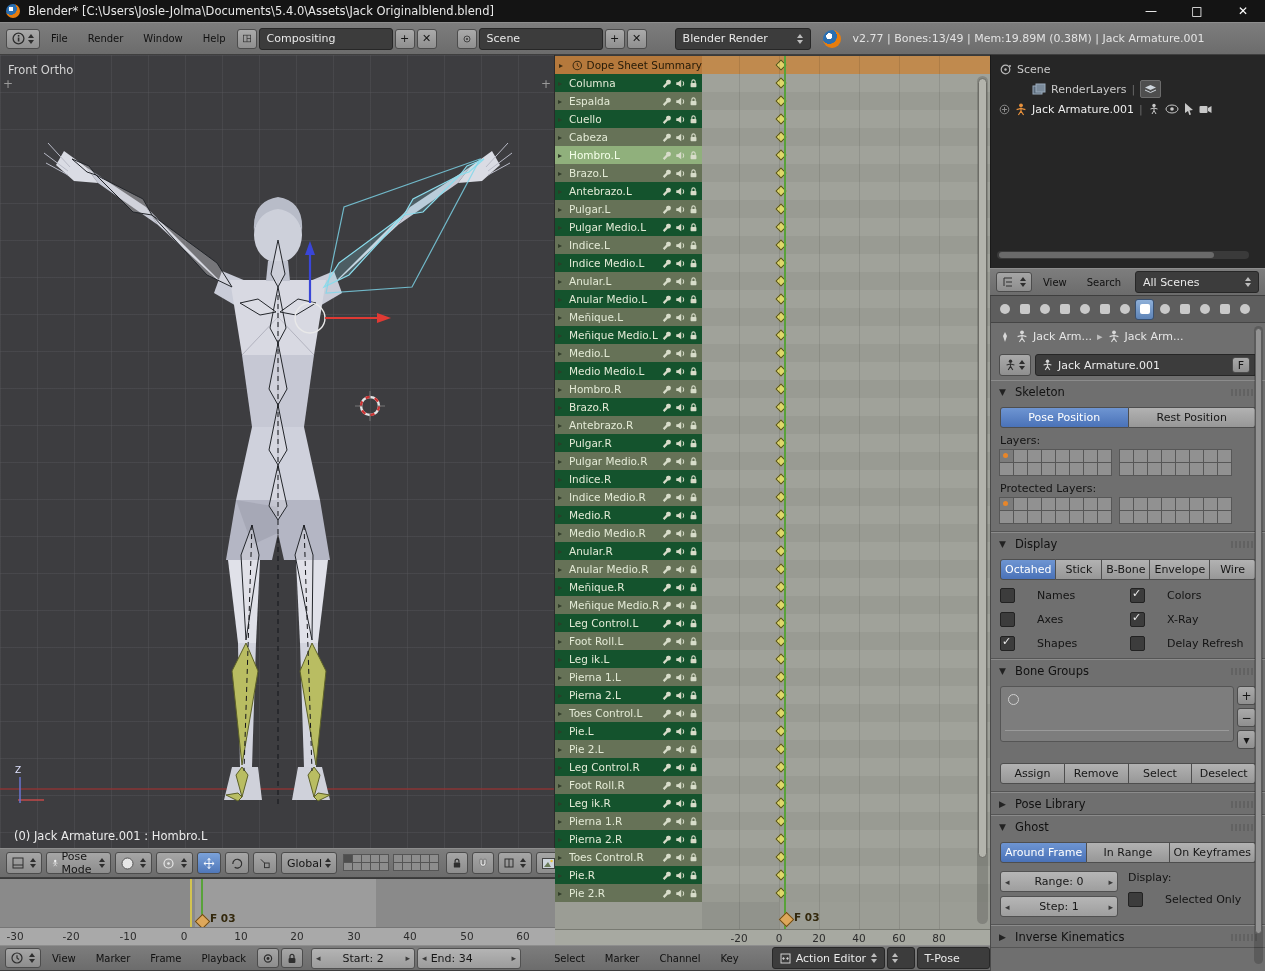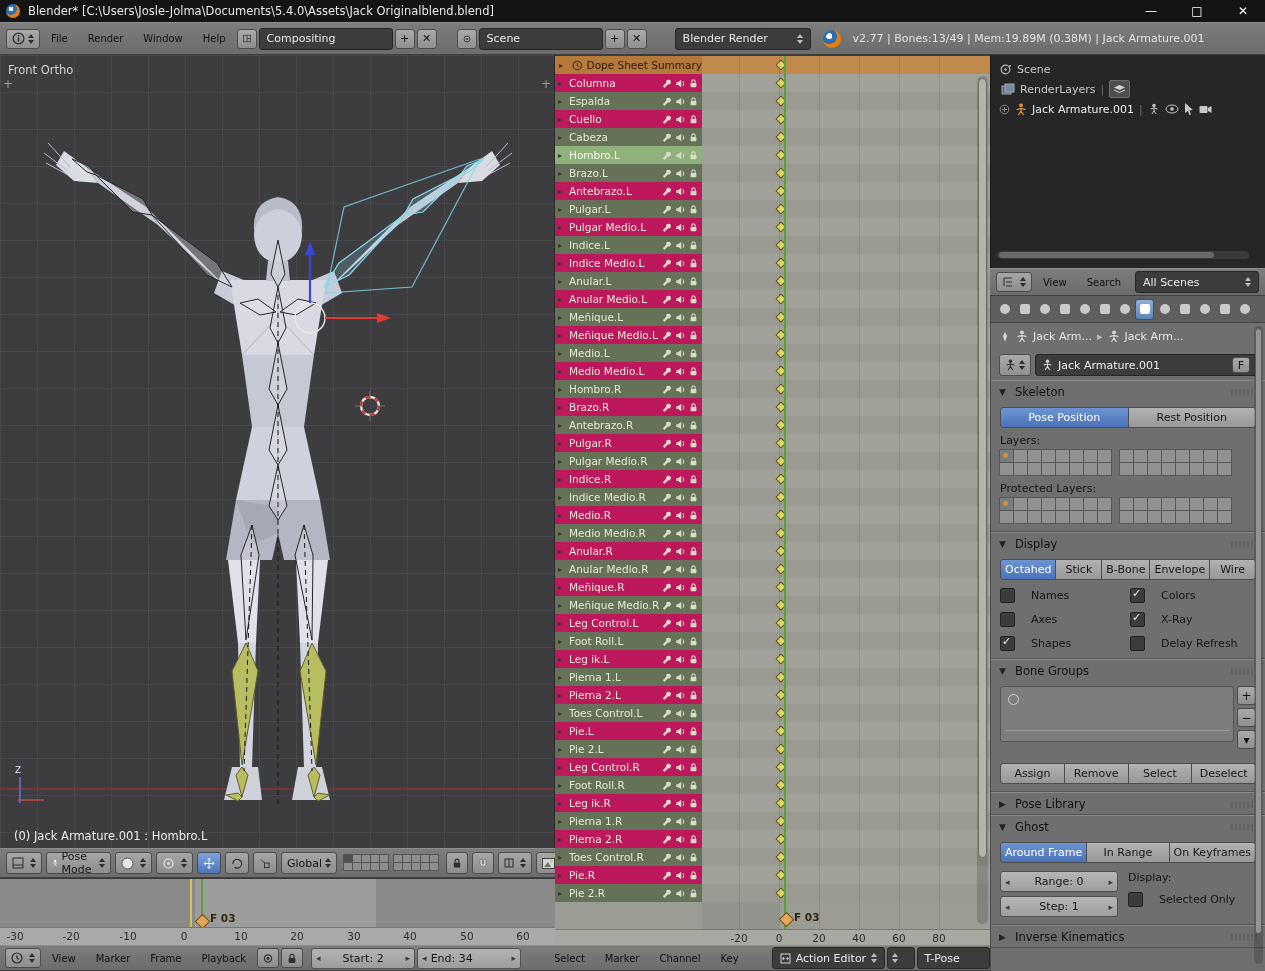--- a/index.html
+++ b/index.html
@@ -55,42 +55,42 @@
   .stepper .ar{font-size:9px;color:#3a3a3a;}
   #dsheader{left:555px;top:945px;width:435px;height:26px;gap:2px;padding:0;overflow:hidden;}
   
   #ds{left:555px;top:55px;width:435px;height:890px;background:#9b9d95;overflow:hidden;border-top:1px solid #3a3a3a;box-sizing:border-box;}
   #ds-summary{left:0;top:0;width:435px;height:18px;display:flex;}
   #ds-summary .sname{width:147px;background:#b5793c;display:flex;align-items:center;gap:4px;padding-left:4px;box-sizing:border-box;flex:none;}
   #ds-summary .skeys{flex:1;background:#c08a4e;position:relative;}
   #ds-summary .slabel{color:#241a08;font-size:10.5px;white-space:nowrap;}
   #ds-rows{left:0;top:18px;width:435px;}
   .ds-row{display:flex;height:18px;}
-  .ds-row .rname{width:147px;flex:none;background:#be185d;display:flex;align-items:center;padding-left:3px;box-sizing:border-box;gap:2px;overflow:hidden;}
+  .ds-row .rname{width:147px;flex:none;background:#14532d;display:flex;align-items:center;padding-left:3px;box-sizing:border-box;gap:2px;overflow:hidden;}
   .ds-row.alt .rname{background:#667257;}
   .ds-row.selected .rname{background:#90b07c;}
   .ds-row .rkeys{flex:1;position:relative;background:#a0a29a;}
   .ds-row.alt .rkeys{background:#999b93;}
   .rarrow{color:#2f3a28;font-size:8px;width:9px;flex:none;}
   .rarrow::before{content:"▸";}
   .rlabel{color:#e3ead6;font-size:10.5px;white-space:nowrap;flex:1;overflow:hidden;}
   .ds-row.selected .rlabel{color:#f4ffe9;}
   .ricons{display:flex;gap:2px;padding-right:3px;flex:none;}
   .ric{width:11px;height:11px;}
   .key{position:absolute;top:50%;width:8px;height:8px;margin-top:-4px;transform:rotate(45deg);background:#ded76a;border:1px solid #55511c;box-sizing:border-box;}
   .ds-grid{top:0;width:1px;background:rgba(0,0,0,.09);height:873px;}
   #ds-prezero{left:147px;top:0;width:77px;height:873px;background:rgba(0,0,0,.06);}
   #ds-ruler{left:0;top:873px;width:435px;height:17px;background:#a7a9a1;border-top:1px solid #787a72;}
   #ds-vscroll{right:2px;top:20px;width:11px;height:848px;background:rgba(0,0,0,.16);border-radius:6px;}
   #ds-vscroll .thumb{position:absolute;left:1px;right:1px;top:2px;height:92%;background:#b3b4ac;border:1px solid #6c6c66;border-radius:6px;box-sizing:border-box;}
   
   #outliner{left:990px;top:55px;width:275px;height:213px;background:#262626;color:#c9c9c9;overflow:hidden;border-left:1px solid #1a1a1a;box-sizing:border-box;}
   .orow{display:flex;align-items:center;height:20px;gap:5px;padding-left:8px;}
   .orow .sep{color:#6a6a6a;}
-  .oind{padding-left:10px;}
+  .oind{padding-left:41px;}
   .obtn{width:19px;height:16px;background:#4e4e4e;border:1px solid #6c6c6c;border-radius:2px;display:flex;align-items:center;justify-content:center;}
   #out-hscroll{left:6px;top:196px;width:252px;height:8px;background:#3a3a3a;border-radius:4px;}
   #out-hscroll .thumb{position:absolute;left:2px;top:1px;width:215px;height:6px;background:#6a6a6a;border-radius:4px;}
   #outheader{left:990px;top:268px;width:275px;height:28px;gap:2px;padding:0 6px;}
   
   #props{left:990px;top:296px;width:275px;height:675px;background:#6f6f6f;overflow:hidden;box-sizing:border-box;border-left:1px solid #4a4a4a;}
   #prop-tabs{display:flex;gap:1px;align-items:center;height:26px;background:#5e5e5e;border-bottom:1px solid #454545;padding:0 4px;}
   .ptab{width:19px;height:21px;border-radius:3px;display:flex;align-items:center;justify-content:center;}
   .ptab.active{background:linear-gradient(#8fb0d8,#5e84b8);border:1px solid #39506f;box-sizing:border-box;}
   .ptab-glyph{width:10px;height:10px;background:#c9c9c9;border-radius:2px;}
@@ -109,21 +109,21 @@
   .btngroup .btn+.btn{border-left:none;}
   .btngroup .btn:first-child{border-radius:3px 0 0 3px;}
   .btngroup .btn:last-child{border-radius:0 3px 3px 0;}
   .btn.blue{background:linear-gradient(#6e95d2,#4a72b8);color:#fff;}
   .flabel{color:#141414;font-size:11px;margin:6px 0 3px 0;}
   .layergrid{display:flex;gap:8px;}
   .lgroup{display:grid;grid-template-columns:repeat(8,14px);grid-auto-rows:13px;}
   .lcell{background:#919191;border:1px solid #575757;margin:-1px 0 0 -1px;position:relative;}
   .lcell.on{background:#7c7c7c;}
   .lcell.on::after{content:"";position:absolute;left:3px;top:3px;width:5px;height:5px;border-radius:50%;background:#e8862a;}
-  .cbitem{display:flex;align-items:center;gap:16px;}
+  .cbitem{display:flex;align-items:center;gap:22px;}
   .cb{width:13px;height:13px;background:#3c3c3c;border:1px solid #222;border-radius:2px;flex:none;position:relative;}
   .cb.checked::after{content:"✓";position:absolute;left:1px;top:-2px;color:#eee;font-size:11px;}
   .cblabel{color:#141414;font-size:11px;white-space:nowrap;}
   #display-checks{display:grid;grid-template-columns:1fr 1fr;row-gap:9px;column-gap:4px;margin-top:8px;}
   .bg-wrap{display:flex;gap:3px;}
   .bg-list{flex:1;height:54px;background:#7d7d7d;border:1px solid #555;border-radius:3px;position:relative;}
   .bg-list .circ{position:absolute;left:7px;top:7px;width:9px;height:9px;border:1px solid #cfcfcf;border-radius:50%;}
   .bg-list .line{position:absolute;left:4px;right:4px;bottom:10px;height:1px;background:#9a9a9a;}
   .bg-side{display:flex;flex-direction:column;gap:3px;}
   .mini{width:19px;height:19px;font-size:12px;}

